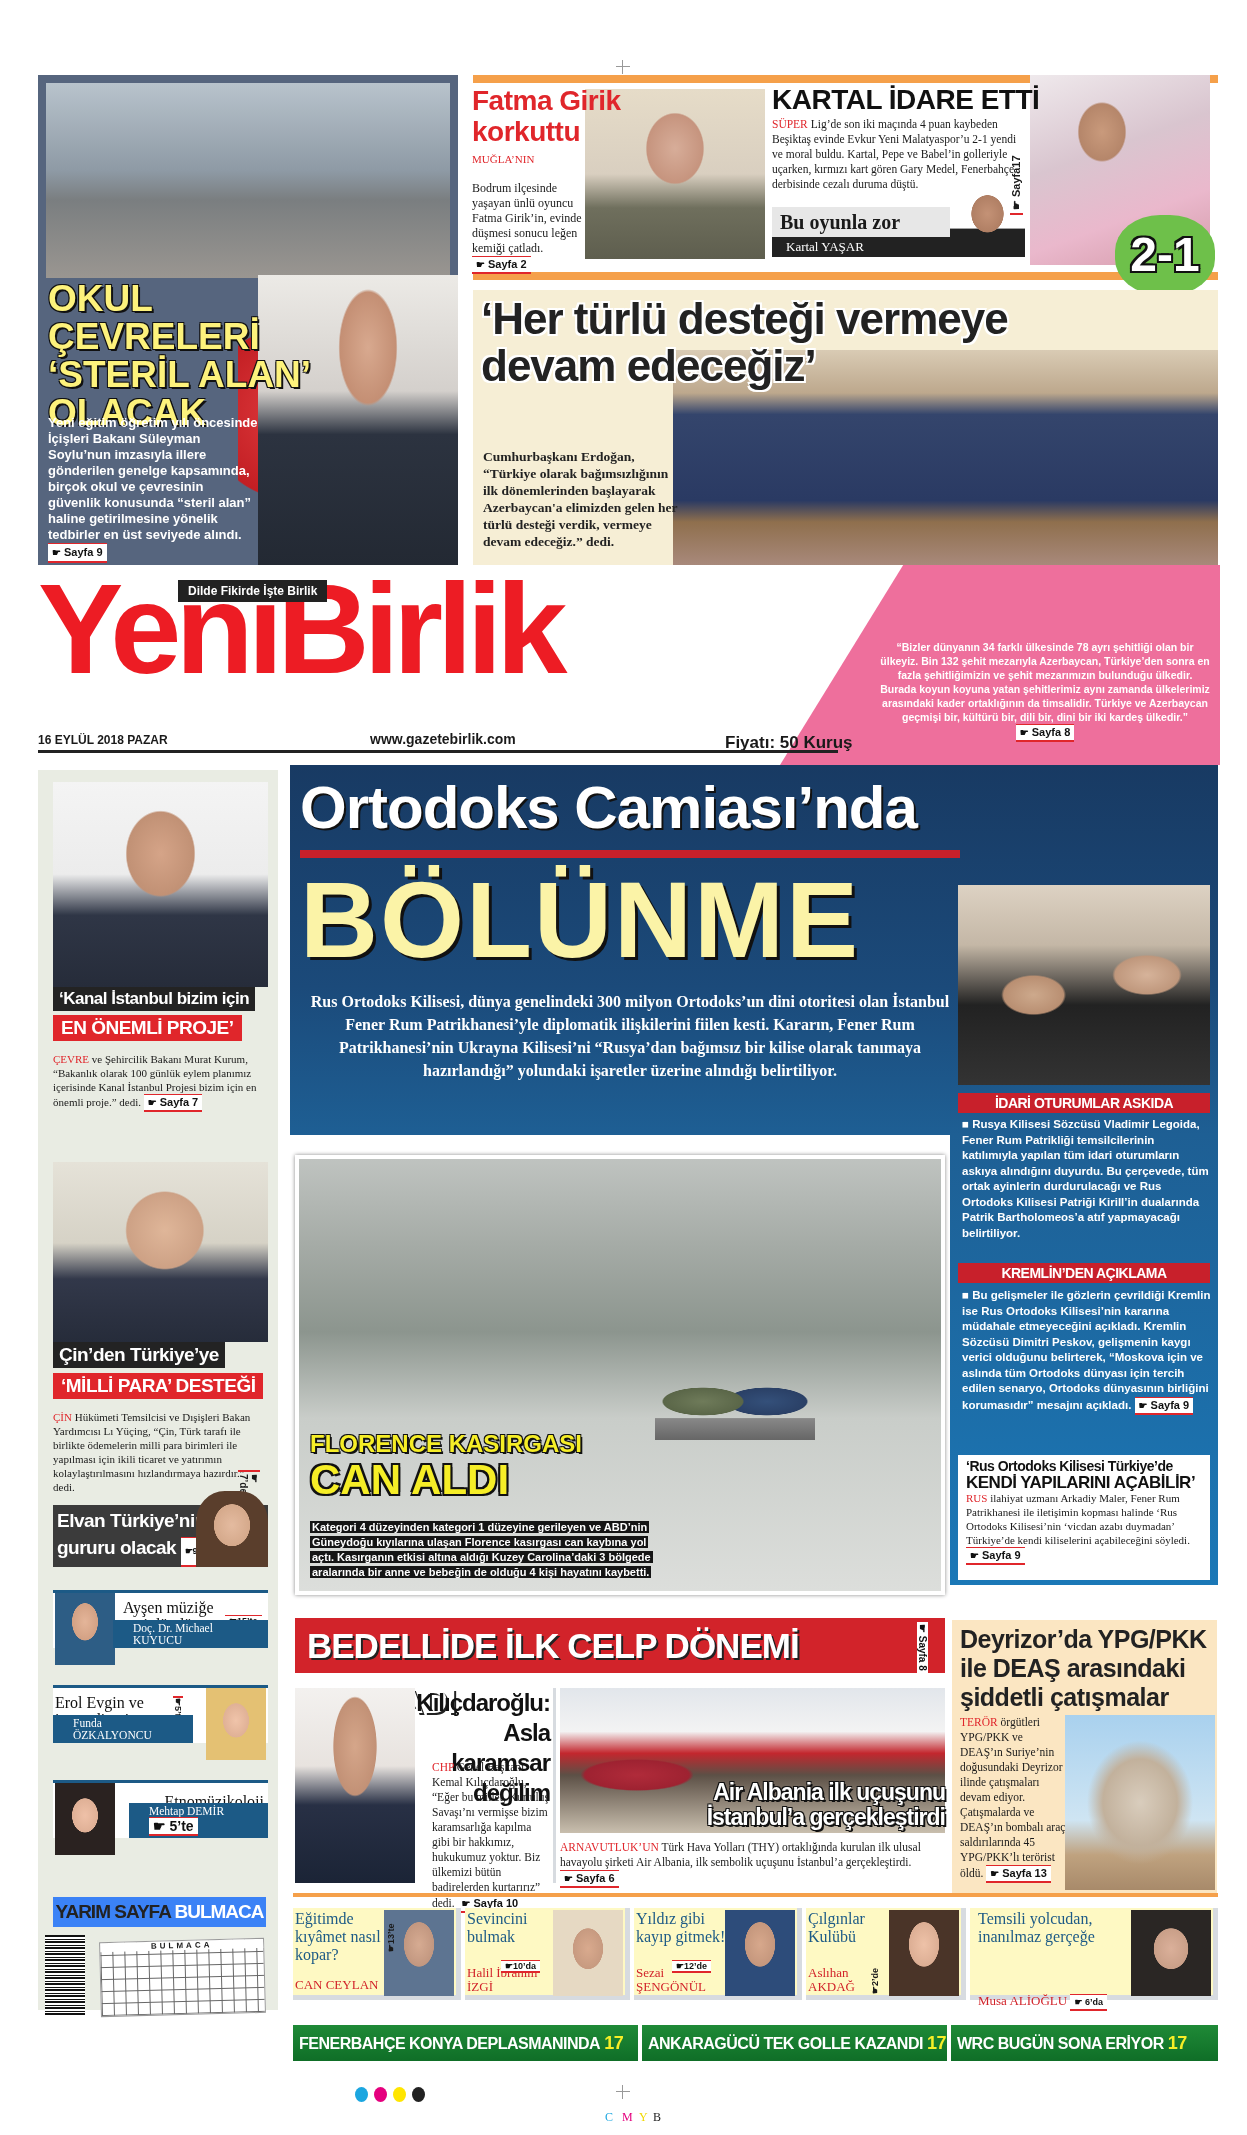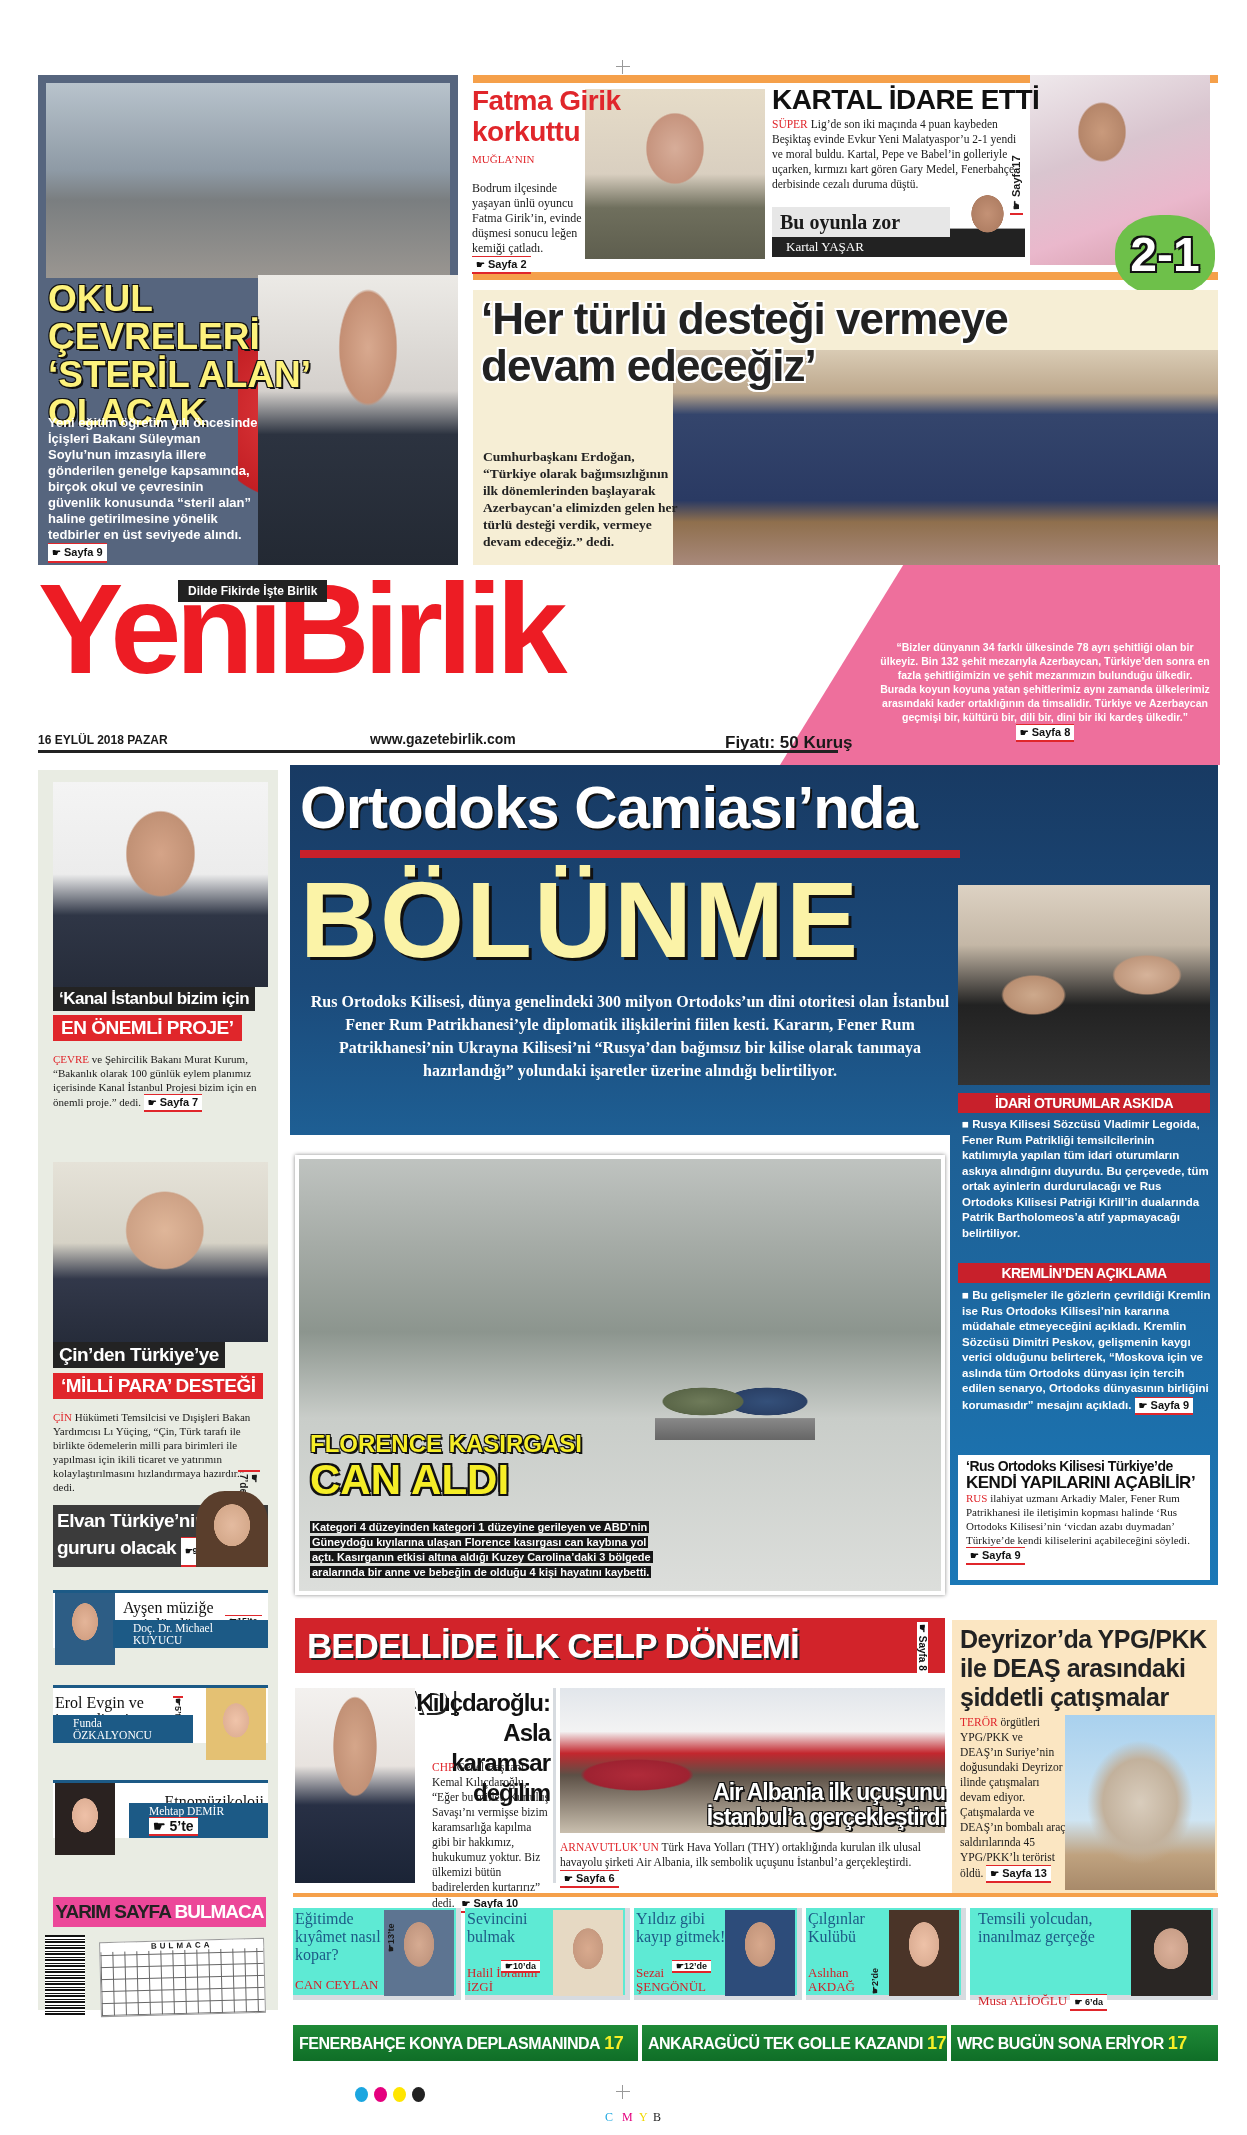--- a/index.html
+++ b/index.html
@@ -104,31 +104,31 @@
   #albania-body { left: 560px; top: 1840px; width: 385px; font-family: "Liberation Serif", serif; font-size: 11.5px; line-height: 15px; }
 
   
   #deyrizor { left: 952px; top: 1620px; width: 265px; height: 275px; background: #fbe6c2; }
   #deyrizor-photo { left: 1065px; top: 1715px; width: 150px; height: 175px; background: radial-gradient(ellipse at 50% 50%, #d9cdbd 0%, #c2b19c 35%, transparent 50%), linear-gradient(180deg,#a9d1ee 0%,#cfe5f3 60%,#bfa27f 80%,#a88a6a 100%); }
   #deyrizor-title { left: 960px; top: 1625px; width: 255px; font-size: 25px; line-height: 29px; font-weight: 700; color: #222; letter-spacing: -0.5px; }
   #deyrizor-body { left: 960px; top: 1715px; width: 108px; font-family: "Liberation Serif", serif; font-size: 11.5px; line-height: 15px; }
 
   
   #col-strip-rule { left: 293px; top: 1893px; width: 925px; height: 4px; background: #f5a04a; }
-  .strip-card { position: absolute; top: 1908px; height: 92px; background: #5eead4; border-right: 5px solid #d7dbe0; border-bottom: 5px solid #d7dbe0; }
+  .strip-card { position: absolute; top: 1908px; height: 92px; background: #fef9c3; border-right: 5px solid #d7dbe0; border-bottom: 5px solid #d7dbe0; }
   .strip-card .st { position: absolute; left: 2px; top: 2px; font-family: "Liberation Serif", serif; font-size: 16px; line-height: 18px; color: #1c5a86; }
   .strip-card .sn { position: absolute; left: 2px; font-family: "Liberation Serif", serif; font-size: 13px; line-height: 14px; color: #d2232a; }
   .strip-card .sp { position: absolute; width: 70px; height: 86px; right: 2px; top: 2px; background: radial-gradient(ellipse at 50% 40%, #dcb098 0%, #c99c83 30%, transparent 31%), #cfd6dd; }
 
   
   .green-band { position: absolute; top: 2025px; height: 36px; background: linear-gradient(180deg,#1f8a37 0%, #0f6e27 100%); color: #fff; font-size: 16px; line-height: 36px; font-weight: 900; padding-left: 6px; letter-spacing: -0.5px; }
   .green-band .pnum { color: #f6ee27; font-size: 18px; margin-left: 4px; }
 
   
-  #bulmaca-head { left: 53px; top: 1897px; width: 213px; height: 30px; background: #ec4899; font-size: 19px; font-weight: 900; line-height: 30px; text-align: center; letter-spacing: -1px; }
+  #bulmaca-head { left: 53px; top: 1897px; width: 213px; height: 30px; background: #3b82f6; font-size: 19px; font-weight: 900; line-height: 30px; text-align: center; letter-spacing: -1px; }
   #bulmaca-head .b1 { color: #222; }
   #bulmaca-head .b2 { color: #fff; }
   #bulmaca-grid { left: 100px; top: 1940px; width: 165px; height: 75px; background-color: #fff; background-image: linear-gradient(#666 1px, transparent 1px), linear-gradient(90deg, #666 1px, transparent 1px); background-size: 12px 12px; border: 1px solid #999; transform: rotate(-1.5deg); }
   #barcode { left: 45px; top: 1935px; width: 40px; height: 80px; background: repeating-linear-gradient(0deg, #111 0 2px, #fff 2px 3px, #111 3px 4px, #fff 4px 6px); }
 
   .cmyk-dot { position: absolute; top: 2087px; width: 13px; height: 15px; border-radius: 50%; }
   .cmyk-letter { position: absolute; top: 2110px; font-family: "Liberation Serif", serif; font-size: 12px; }
 </style>
 </head>
 <body>

